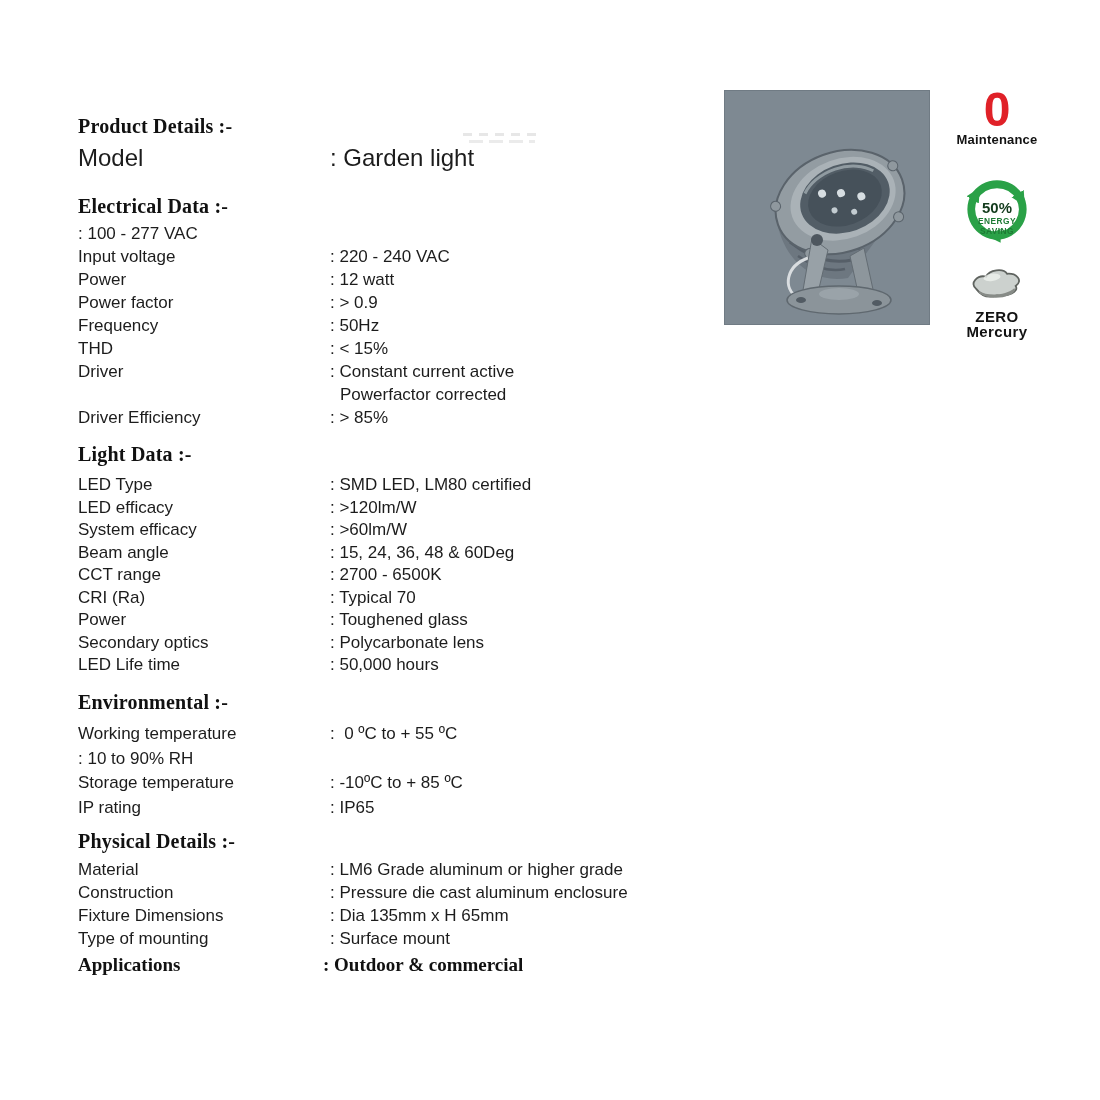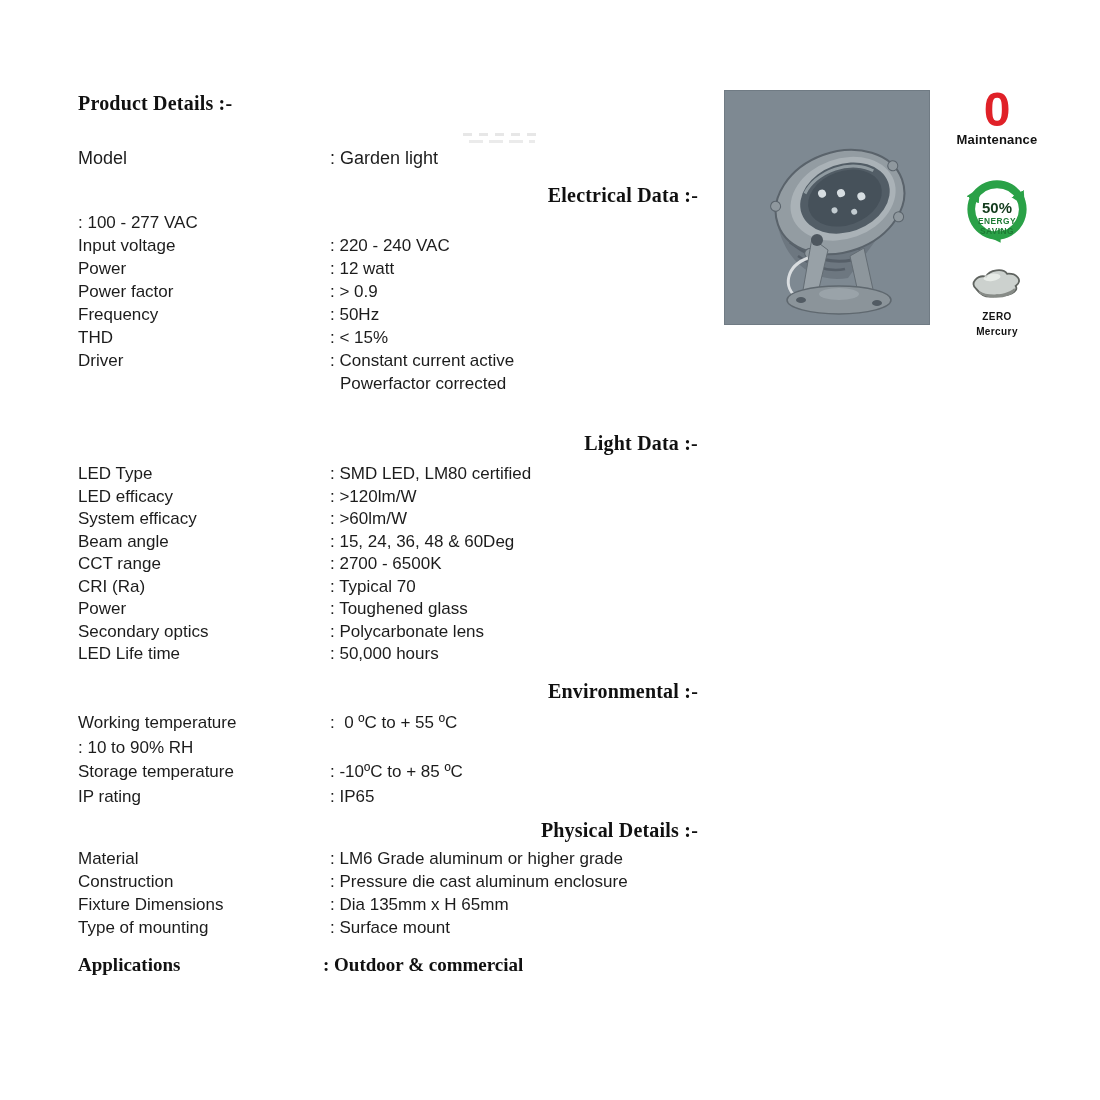--- a/index.html
+++ b/index.html
@@ -10,31 +10,32 @@
     font-family:"Liberation Sans",sans-serif;
     color:#1c1c1c;
     overflow:hidden;
   }
   
   .doc-col{position:absolute;left:78px;top:0;width:620px;}
   .serif-heading{
     font-family:"Liberation Serif","DejaVu Serif",serif;
     font-weight:bold;font-size:20px;line-height:23px;color:#111;
     letter-spacing:.2px;
+    margin-top:23px;
   }
   #product-heading{position:absolute;left:0;top:92px;}
   .row{display:flex;align-items:flex-start;}
   .row .label{width:252px;flex:0 0 252px;}
   .row .value{white-space:pre;}
   #model-row{
     position:absolute;left:0;top:146px;
-    font-size:18px;line-height:24px;
+    font-size:24px;line-height:24px;
   }
   .spec-section{position:absolute;left:0;width:620px;}
-  .sec-heading{margin:1px 0 5px 0;text-align:right;}
+  .sec-heading{margin:12px 0 5px 0;}
   .sec-rows{font-size:17px;}
   .sec-0{top:183px;}
   .sec-1{top:431px;}
   .sec-2{top:679px;}
   .sec-3{top:818px;}
   .sec-0 .sec-heading{margin-bottom:4px;}
   .sec-1 .sec-heading{margin-bottom:8px;}
   .sec-2 .sec-heading{margin-bottom:8px;}
   .sec-3 .sec-heading{margin-bottom:5px;}
   .sec-0 .row{line-height:23px;}
@@ -73,21 +74,21 @@
   #badge-zero-maintenance .big-zero{
     font-size:48px;font-weight:bold;line-height:44px;color:#e02128;
     font-family:"Liberation Sans",sans-serif;
   }
   #badge-zero-maintenance .badge-label{
     font-size:13px;font-weight:800;color:#121212;letter-spacing:.2px;margin-top:0px;
   }
   #badge-energy-saving{margin-top:24px;}
   #badge-zero-mercury{margin-top:18px;}
   #badge-zero-mercury .badge-label{
-    font-size:10px;font-weight:800;color:#121212;line-height:15px;letter-spacing:.4px;
+    font-size:15px;font-weight:800;color:#121212;line-height:15px;letter-spacing:.4px;
   }
   svg{display:block;}
   .center-svg{margin:0 auto;}
 </style>
 </head>
 <body>
 
 <div class="page">
 
   <div class="doc-col">
@@ -131,20 +132,24 @@
   <div class="row">
     <span class="label">THD</span>
     <span class="value">: &lt; 15%</span>
   </div>
 
   <div class="row">
     <span class="label">Driver</span>
     <span class="value">: Constant current active<span class="value2">Powerfactor corrected</span></span>
   </div>
 
+  <div class="row">
+    <span class="label">Driver Efficiency</span>
+    <span class="value">: &gt; 85%</span>
+  </div>
 </div>
   </section>
 
   <section class="spec-section sec-1">
     <h2 class="sec-heading serif-heading">Light Data :-</h2>
     <div class="sec-rows">
   <div class="row">
     <span class="label">LED Type</span>
     <span class="value">: SMD LED, LM80 certified</span>
   </div>

